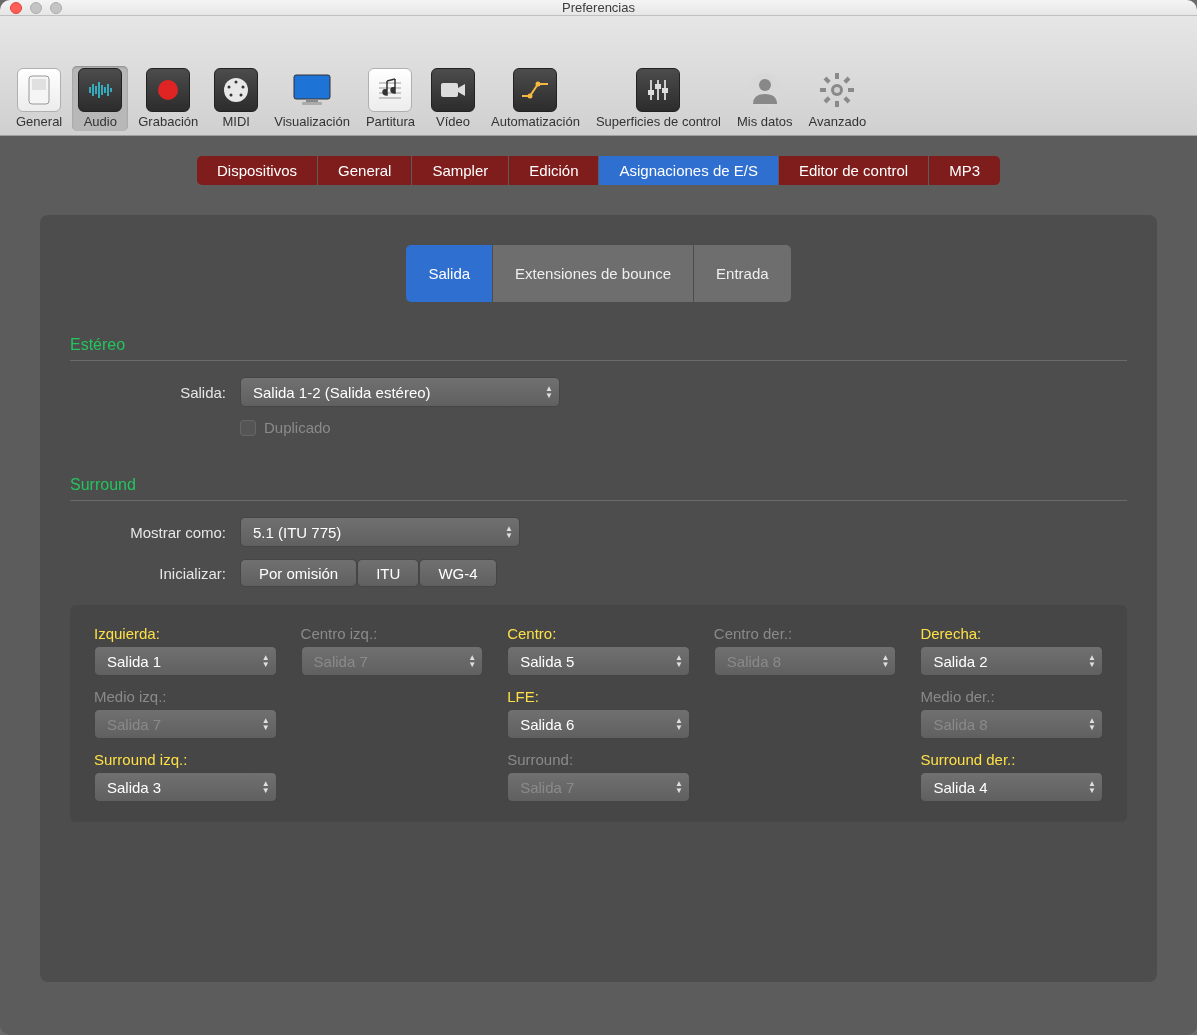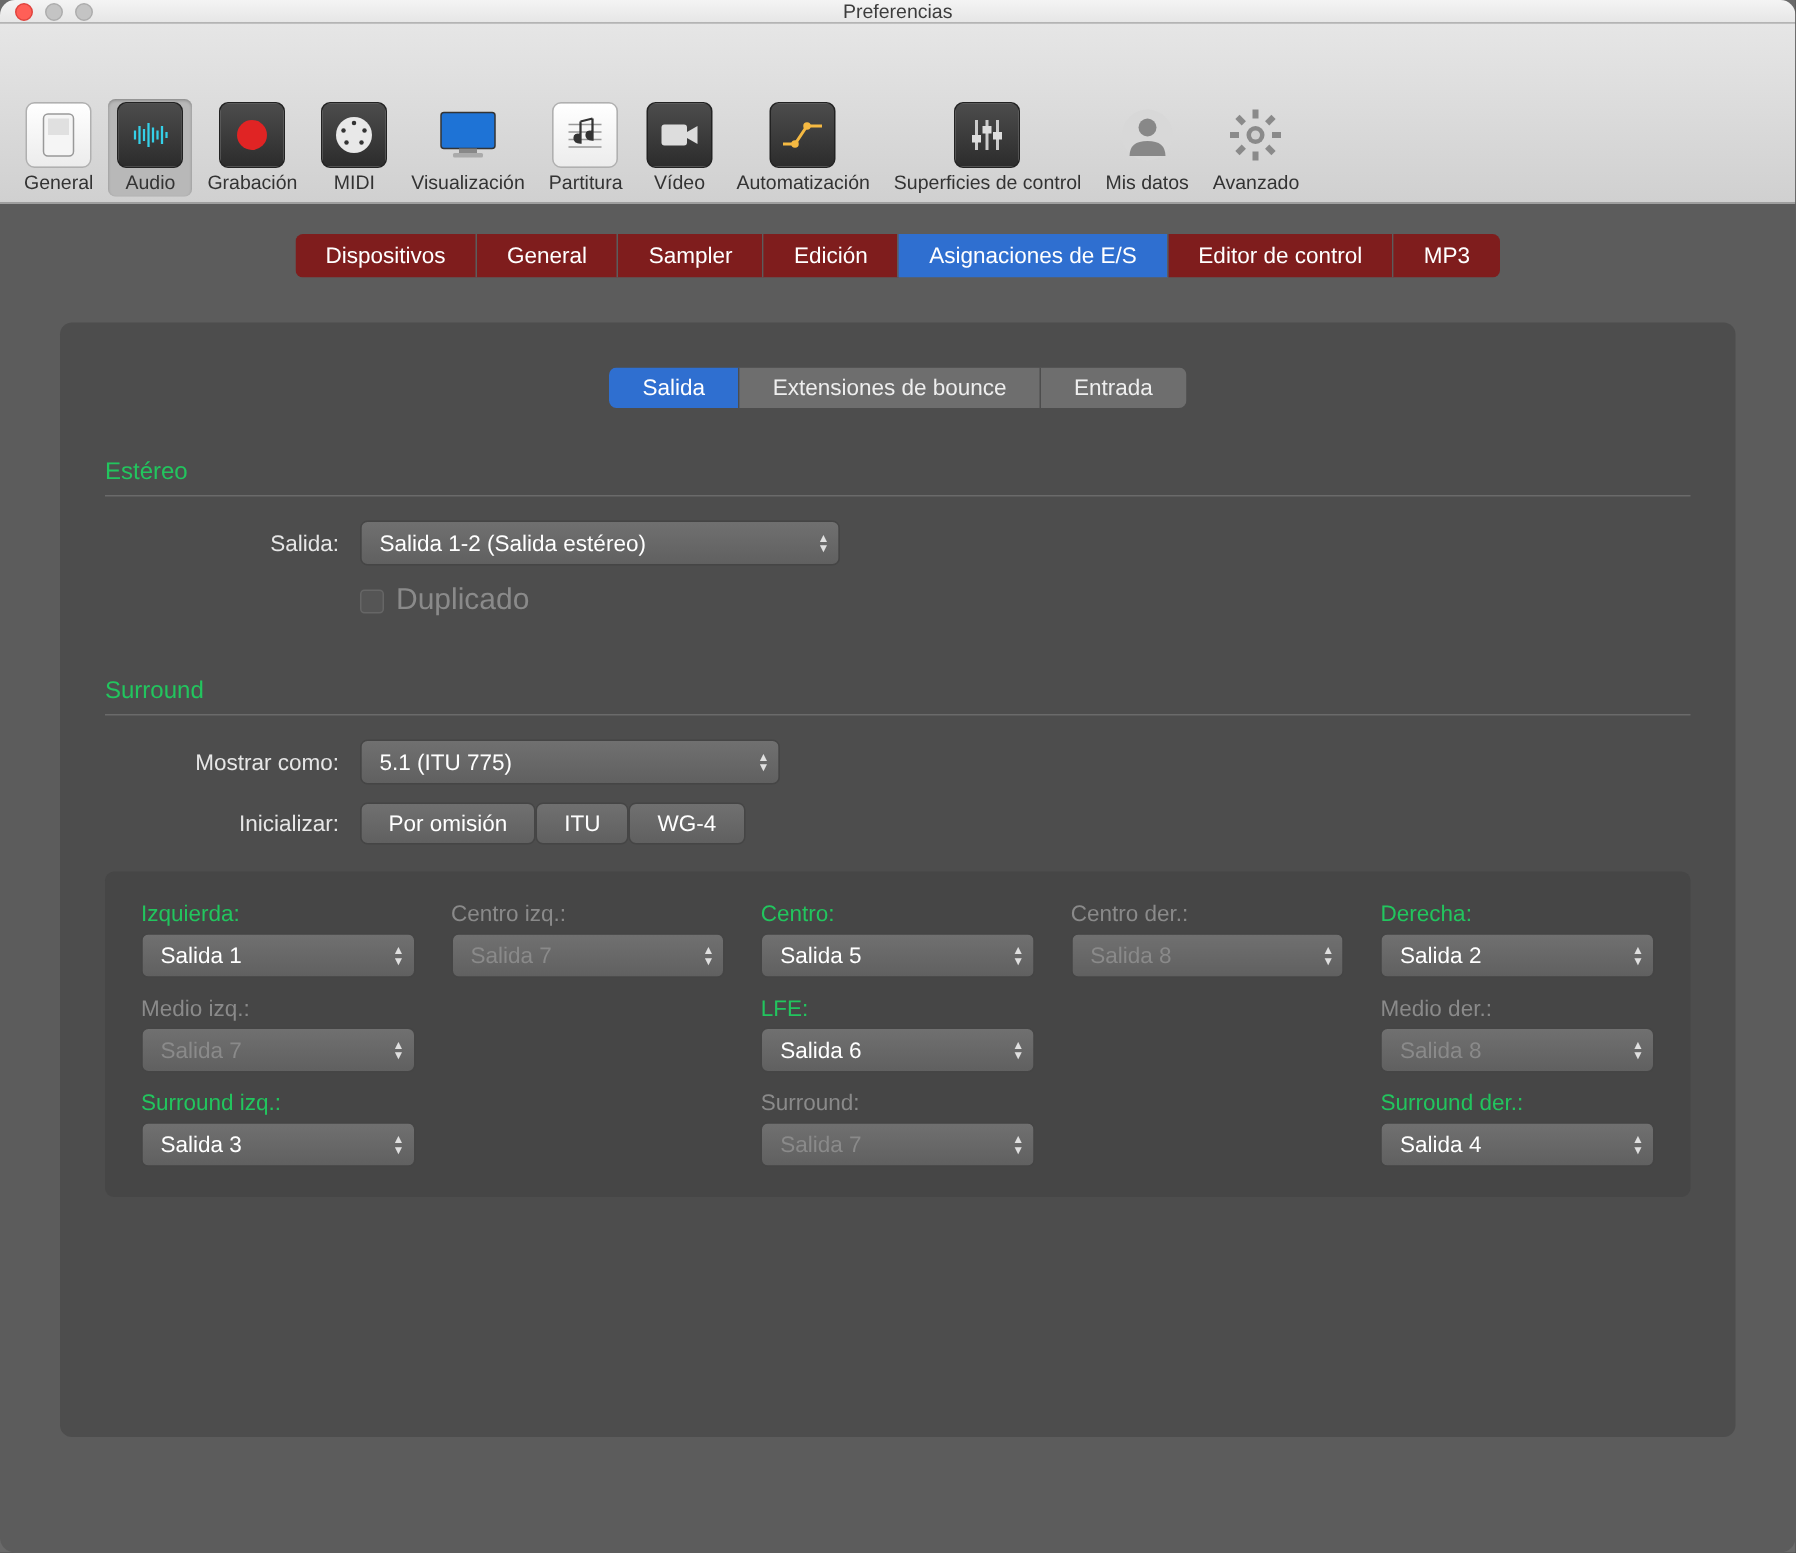--- a/index.html
+++ b/index.html
@@ -30,40 +30,40 @@
   .seg-row { display:flex; justify-content:center; padding-top:20px;}
   .seg { display:flex; border-radius:5px; overflow:hidden;}
   .seg button { background:#7f1d1d; color:#fff; border:none; border-right:1px solid #5c5c5c; font-size:15px; padding:6px 20px; cursor:default;}
   .seg button:last-child{ border-right:none;}
   .seg button.active { background:#2f6fd0;}
 
   .panel { margin: 30px 40px 0 40px; background:#4d4d4d; border-radius:8px; padding: 30px 30px 160px 30px;}
 
   .sub-seg-row { display:flex; justify-content:center; margin-bottom:34px;}
   .sub-seg { display:flex; border-radius:5px; overflow:hidden;}
-  .sub-seg button { background:#6e6e6e; color:#eee; border:none; border-right:1px solid #4d4d4d; font-size:15px; padding:5px 22px; cursor:default;}
+  .sub-seg button { background:#6e6e6e; color:#eee; border:none; border-right:1px solid #4d4d4d; font-size:15px; padding:20px 22px; cursor:default;}
   .sub-seg button:last-child{border-right:none;}
   .sub-seg button.active { background:#2f6fd0; color:#fff;}
 
   .section-title { color:#22c55e; font-size:16px; font-weight:400; padding-bottom:6px; border-bottom:1px solid #6a6a6a; margin-bottom:16px;}
 
   .form-row { display:flex; align-items:center; margin-bottom:12px;}
   .form-label { width:170px; text-align:right; color:#e6e6e6; font-size:15px; padding-right:14px;}
   .popup { background: linear-gradient(#707070,#606060); border:1px solid #454545; border-radius:5px; height:30px; display:flex; align-items:center; padding:0 28px 0 12px; color:#fff; font-size:15px; position:relative; min-width:220px;}
   .popup .arrows { position:absolute; right:6px; top:50%; transform:translateY(-50%); display:flex; flex-direction:column; font-size:8px; color:#e0e0e0; line-height:7px;}
   .popup.disabled { color:#8a8a8a; }
   .checkbox { width:16px; height:16px; border:1px solid #666; border-radius:3px; background:#555; margin-right:8px;}
-  .check-label.disabled { color:#8a8a8a; font-size:20px;}
+  .check-label.disabled { color:#8a8a8a; font-size:15px;}
 
   .btn-row { display:flex; gap:0;}
   .btn { background: linear-gradient(#707070,#606060); border:1px solid #454545; border-radius:5px; height:28px; padding:0 18px; color:#fff; font-size:15px; display:flex; align-items:center; cursor:default;}
 
   .surround-grid { background:#464646; border-radius:6px; padding:20px 24px; margin-top:18px; display:grid; grid-template-columns: repeat(5, 1fr); gap:12px 24px;}
   .cell { display:flex; flex-direction:column; gap:4px;}
-  .cell-label { color:#22c55e; font-size:15px;}
+  .cell-label { color:#fde047; font-size:15px;}
   .cell-label.disabled { color:#8a8a8a;}
   .cell .popup { min-width:0; width:100%; }
   .cell-empty{}
 
   svg { display:block;}
 </style>
 </head>
 <body>
 
 <div class="window">

